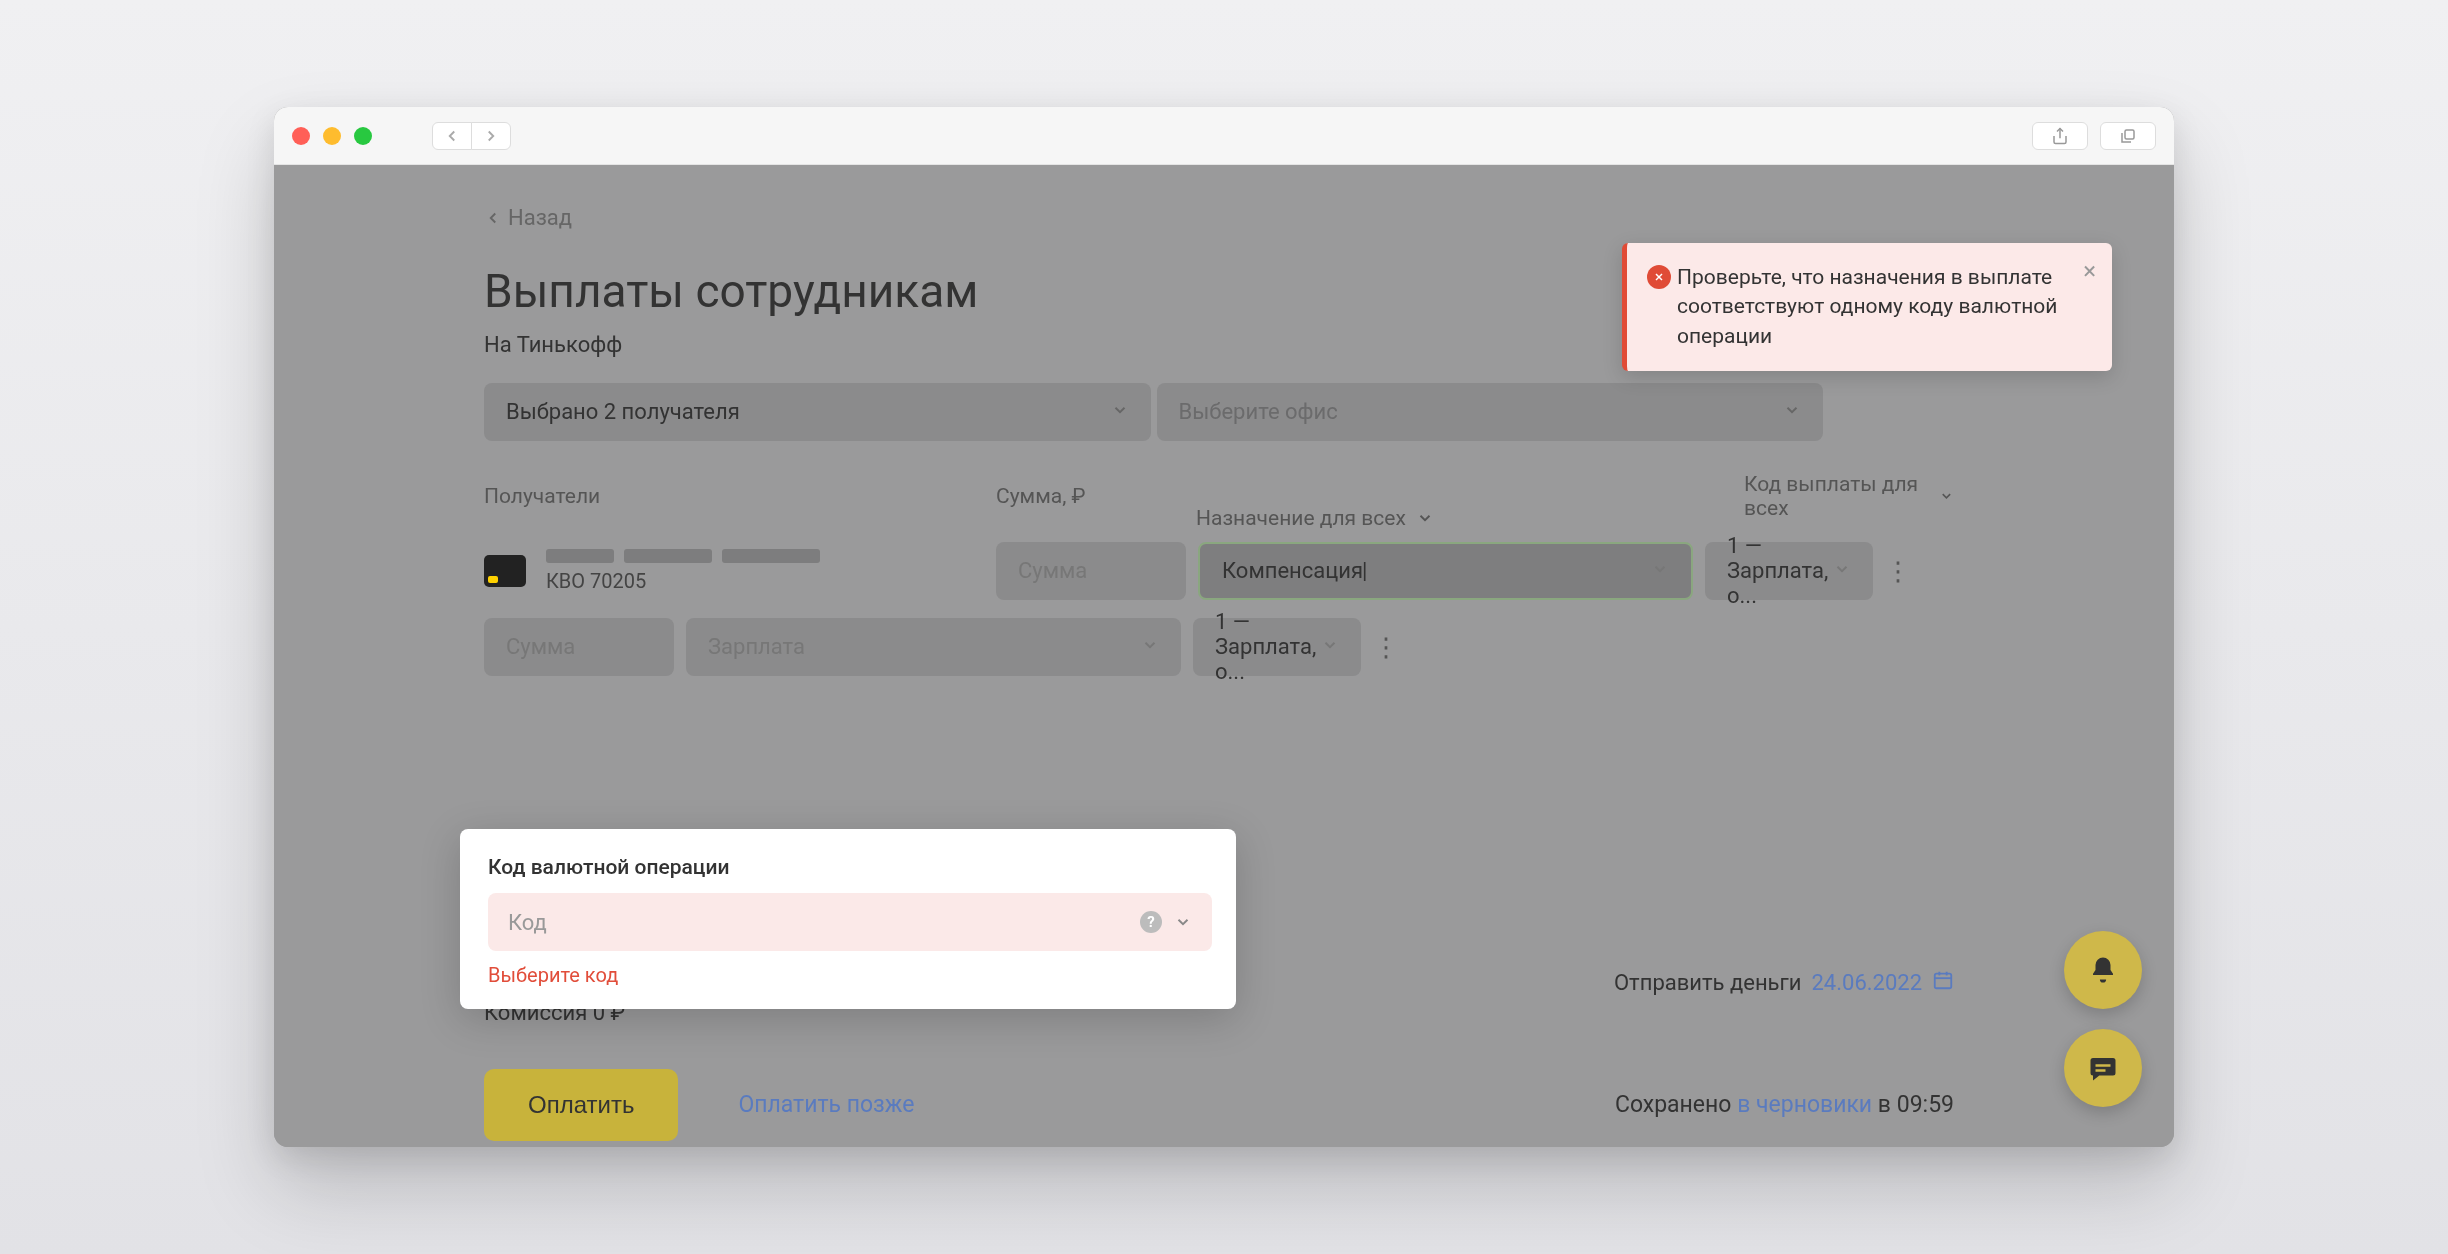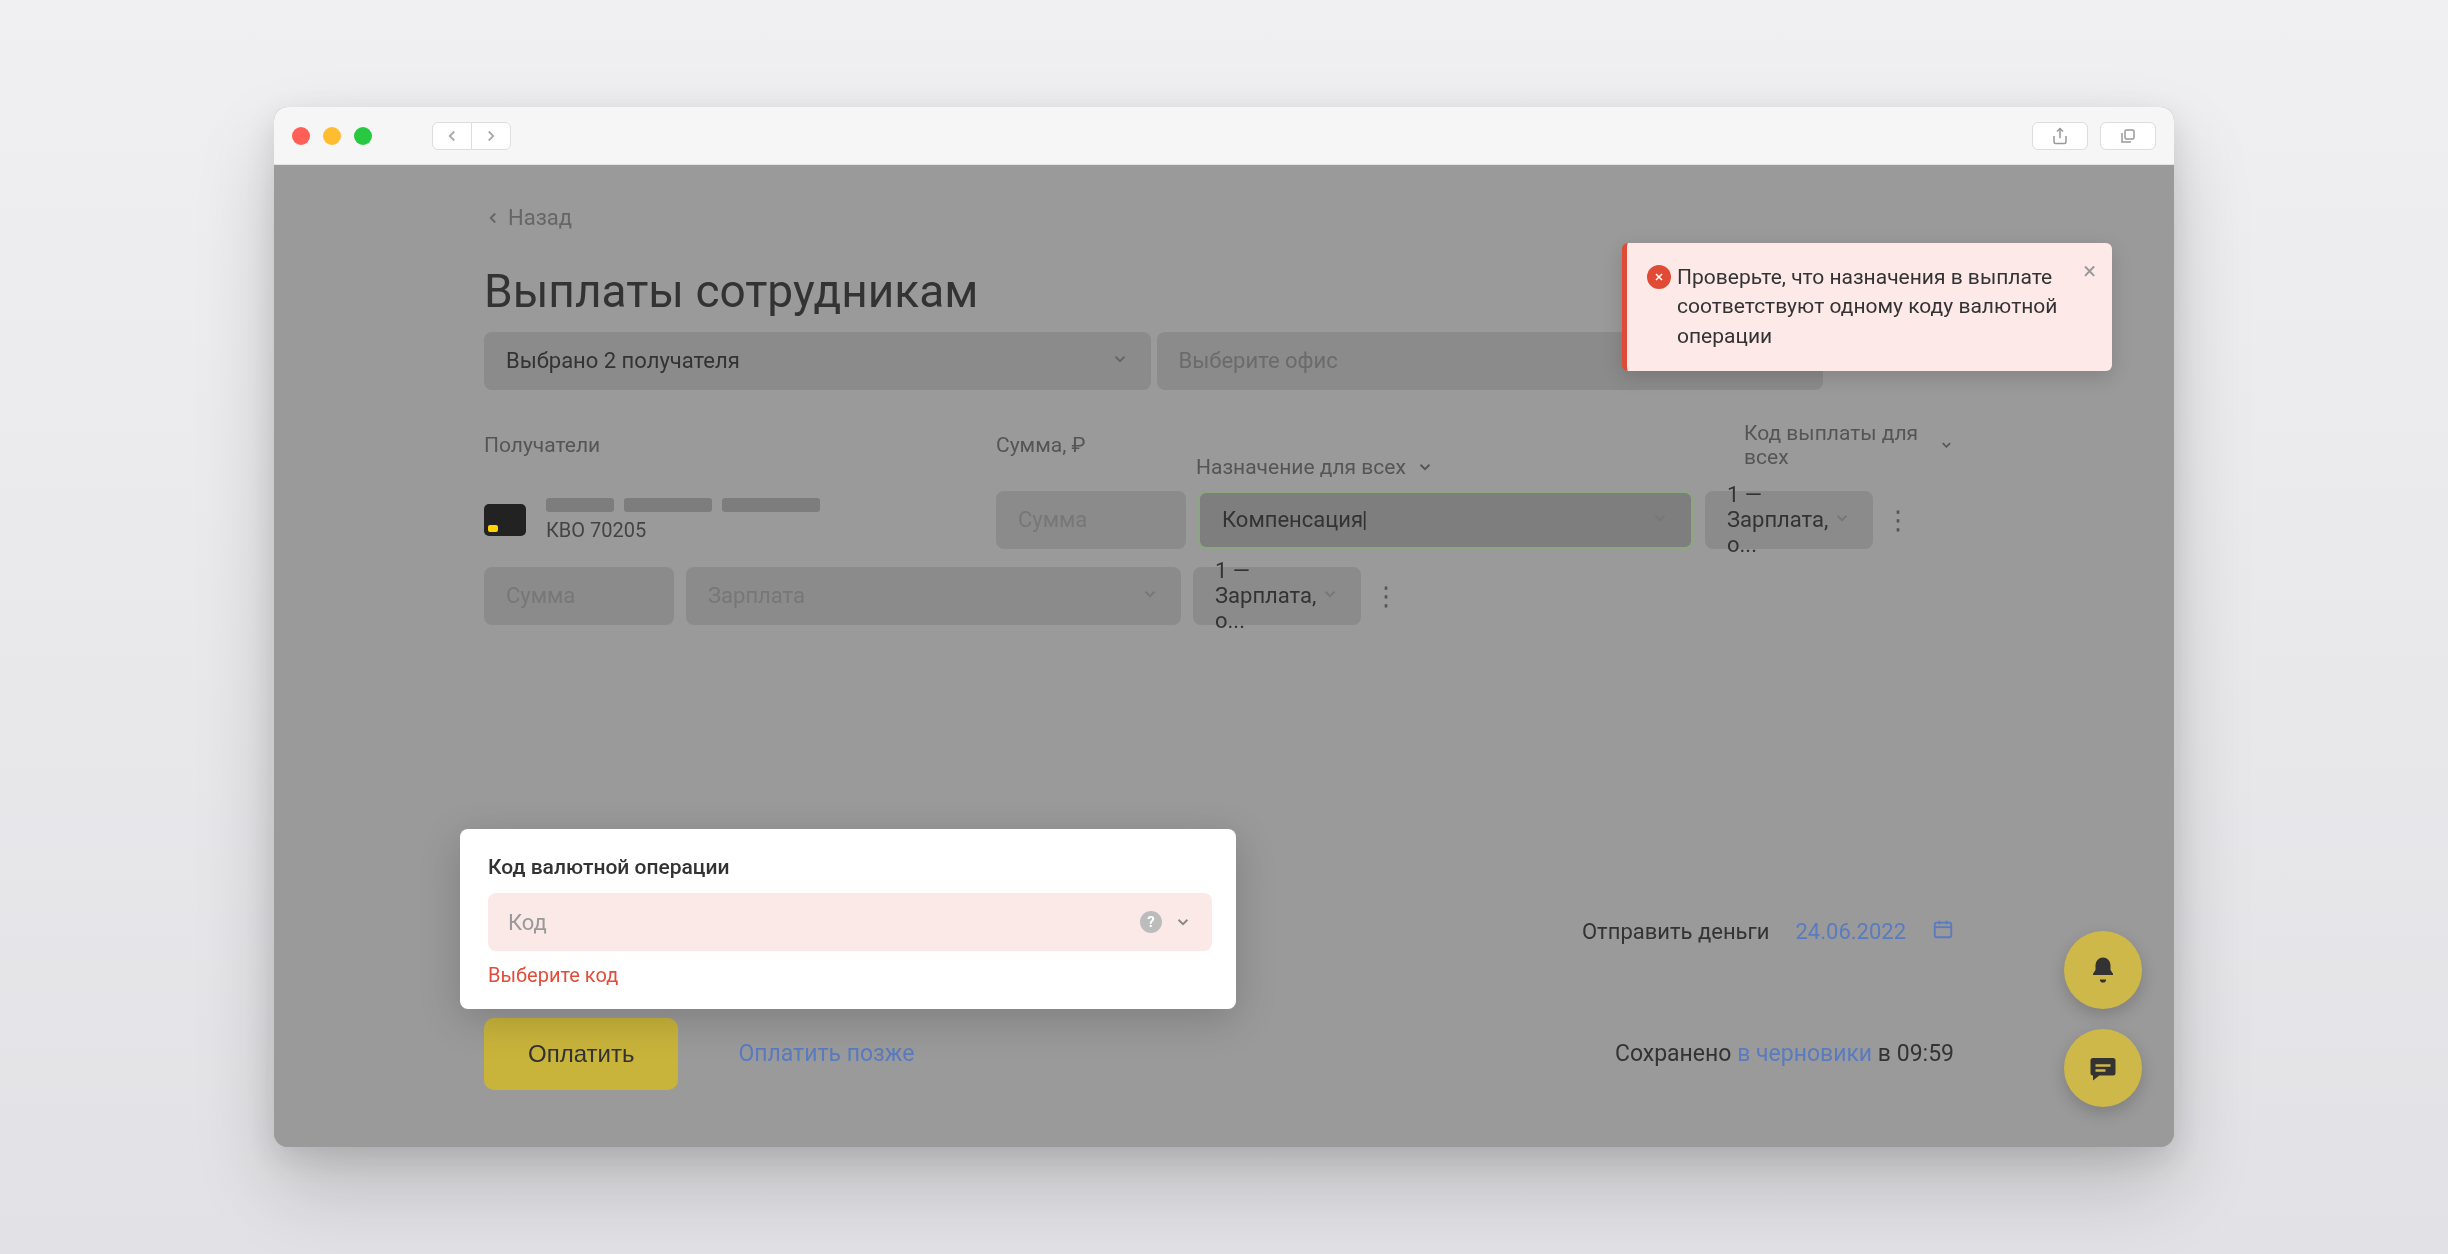--- a/index.html
+++ b/index.html
@@ -182,21 +182,21 @@
       margin: 264px 0 0 210px;
       width: 1470px;
     }
     .total-amount { font-size: 46px; color: #8a8a8b; }
     .commission { font-size: 22px; margin-top: 6px; color: #333; }
     .send-row {
       display: flex; align-items: center;
       margin-top: 4px;
     }
     .send-right {
-      margin-left: auto; display: flex; align-items: center; gap: 26px;
+      margin-left: auto; display: flex; align-items: center; gap: 10px;
       color: #333; font-size: 22px;
     }
     .send-date-link { color: #5a7bbf; }
     .calendar-svg { color: #5a7bbf; }
 
     .actions-row {
       display: flex; align-items: center;
       margin: 44px 0 0 210px;
       width: 1470px;
       font-size: 23px;
@@ -306,20 +306,21 @@
 
     <div class="content">
       <div class="back-link">
         <svg class="chev-svg" viewBox="0 0 24 24" fill="none" stroke="currentColor" stroke-width="2.5">
             <polyline points="15 18 9 12 15 6"></polyline>
           </svg>
         <span>Назад</span>
       </div>
 
       <h1 class="page-title">Выплаты сотрудникам</h1>
+      <div class="page-subtitle">На Тинькофф</div>
 
       <div class="filter-row">
         <div class="dropdown dd-recipients">
           <span>Выбрано 2 получателя</span>
           <span class="chev">
             <svg class="chev-svg" viewBox="0 0 24 24" fill="none" stroke="currentColor" stroke-width="2.5">
                 <polyline points="6 9 12 15 18 9"></polyline>
               </svg>
           </span>
         </div>

